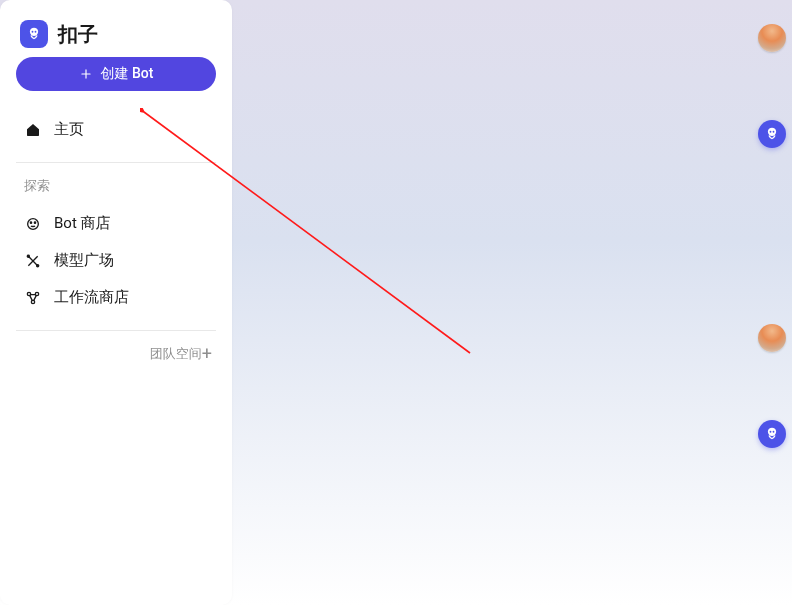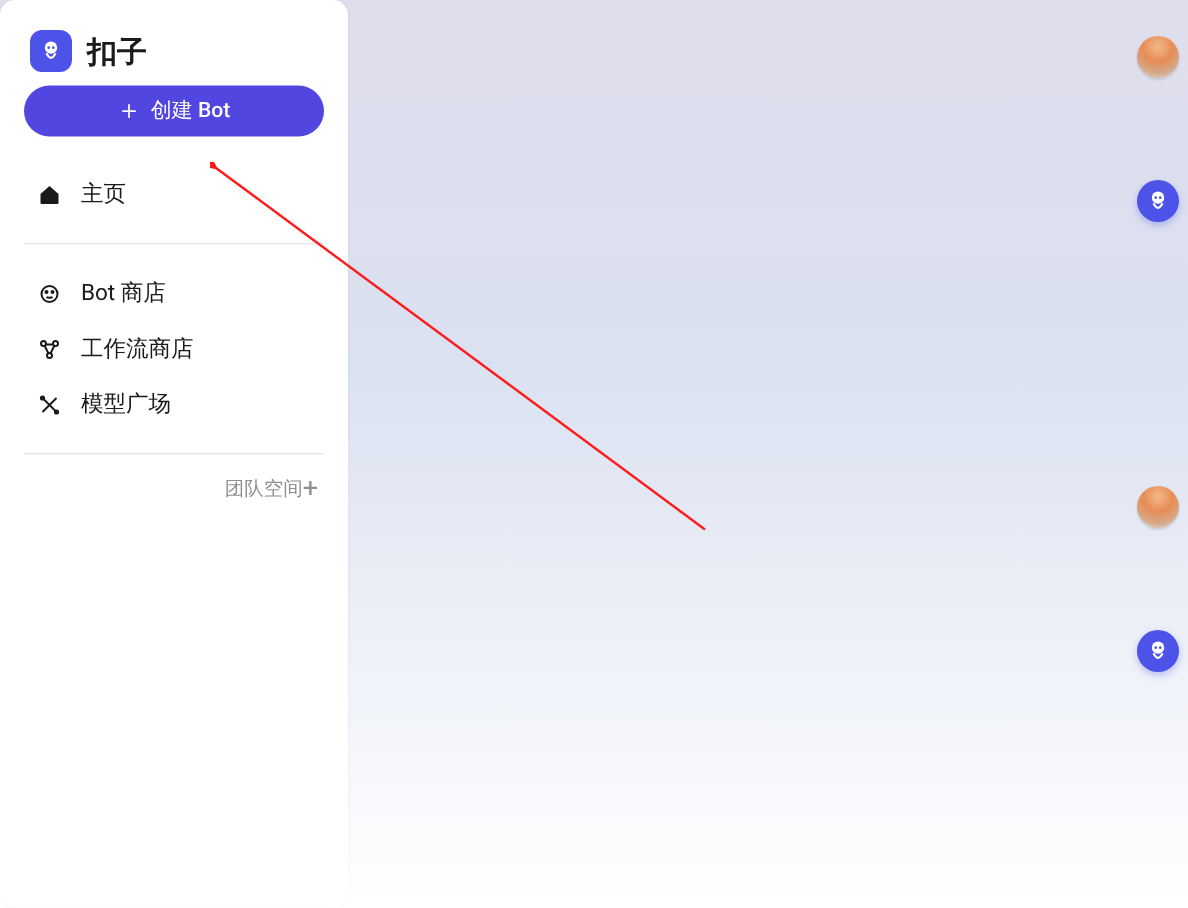--- a/index.html
+++ b/index.html
@@ -55,53 +55,54 @@
           <svg viewBox="0 0 24 24" fill="#1a1a1a">
             <path d="M3 11 L12 3 L21 11 V20 A1 1 0 0 1 20 21 H4 A1 1 0 0 1 3 20 Z"></path>
           </svg>
         </span>
       <span>主页</span>
     </div>
   </div>
 
   <hr class="sep">
 
+  <div class="section-title">探索</div>
 
   <div class="nav">
     <div class="nav-item">
       <span class="icn">
           <svg viewBox="0 0 24 24" fill="none" stroke="#1a1a1a" stroke-width="2">
             <circle cx="12" cy="12" r="8"></circle>
             <circle cx="9" cy="10" r="1" fill="#1a1a1a"></circle>
             <circle cx="15" cy="10" r="1" fill="#1a1a1a"></circle>
             <path d="M9 15c1 1 5 1 6 0"></path>
           </svg>
         </span>
       <span>Bot 商店</span>
     </div>
     <div class="nav-item">
       <span class="icn">
           <svg viewBox="0 0 24 24" fill="none" stroke="#1a1a1a" stroke-width="2">
+            <path d="M5 5 L19 19 M19 5 L5 19"></path>
+            <circle cx="5" cy="5" r="1.6" fill="#1a1a1a"></circle>
+            <circle cx="19" cy="19" r="1.6" fill="#1a1a1a"></circle>
+          </svg>
+        </span>
+      <span>模型广场</span>
+    </div>
+    <div class="nav-item">
+      <span class="icn">
+          <svg viewBox="0 0 24 24" fill="none" stroke="#1a1a1a" stroke-width="2">
             <circle cx="6" cy="6" r="2.5"></circle>
             <circle cx="18" cy="6" r="2.5"></circle>
             <circle cx="12" cy="18" r="2.5"></circle>
             <path d="M8 7 L16 7 M7 8 L11 16 M17 8 L13 16"></path>
           </svg>
         </span>
       <span>工作流商店</span>
-    </div>
-    <div class="nav-item">
-      <span class="icn">
-          <svg viewBox="0 0 24 24" fill="none" stroke="#1a1a1a" stroke-width="2">
-            <path d="M5 5 L19 19 M19 5 L5 19"></path>
-            <circle cx="5" cy="5" r="1.6" fill="#1a1a1a"></circle>
-            <circle cx="19" cy="19" r="1.6" fill="#1a1a1a"></circle>
-          </svg>
-        </span>
-      <span>模型广场</span>
     </div>
   </div>
 
   <hr class="sep">
 
   <div class="team-row">
     <span class="team-label">团队空间</span>
     <span class="add-team">+</span>
   </div>
 </div>

